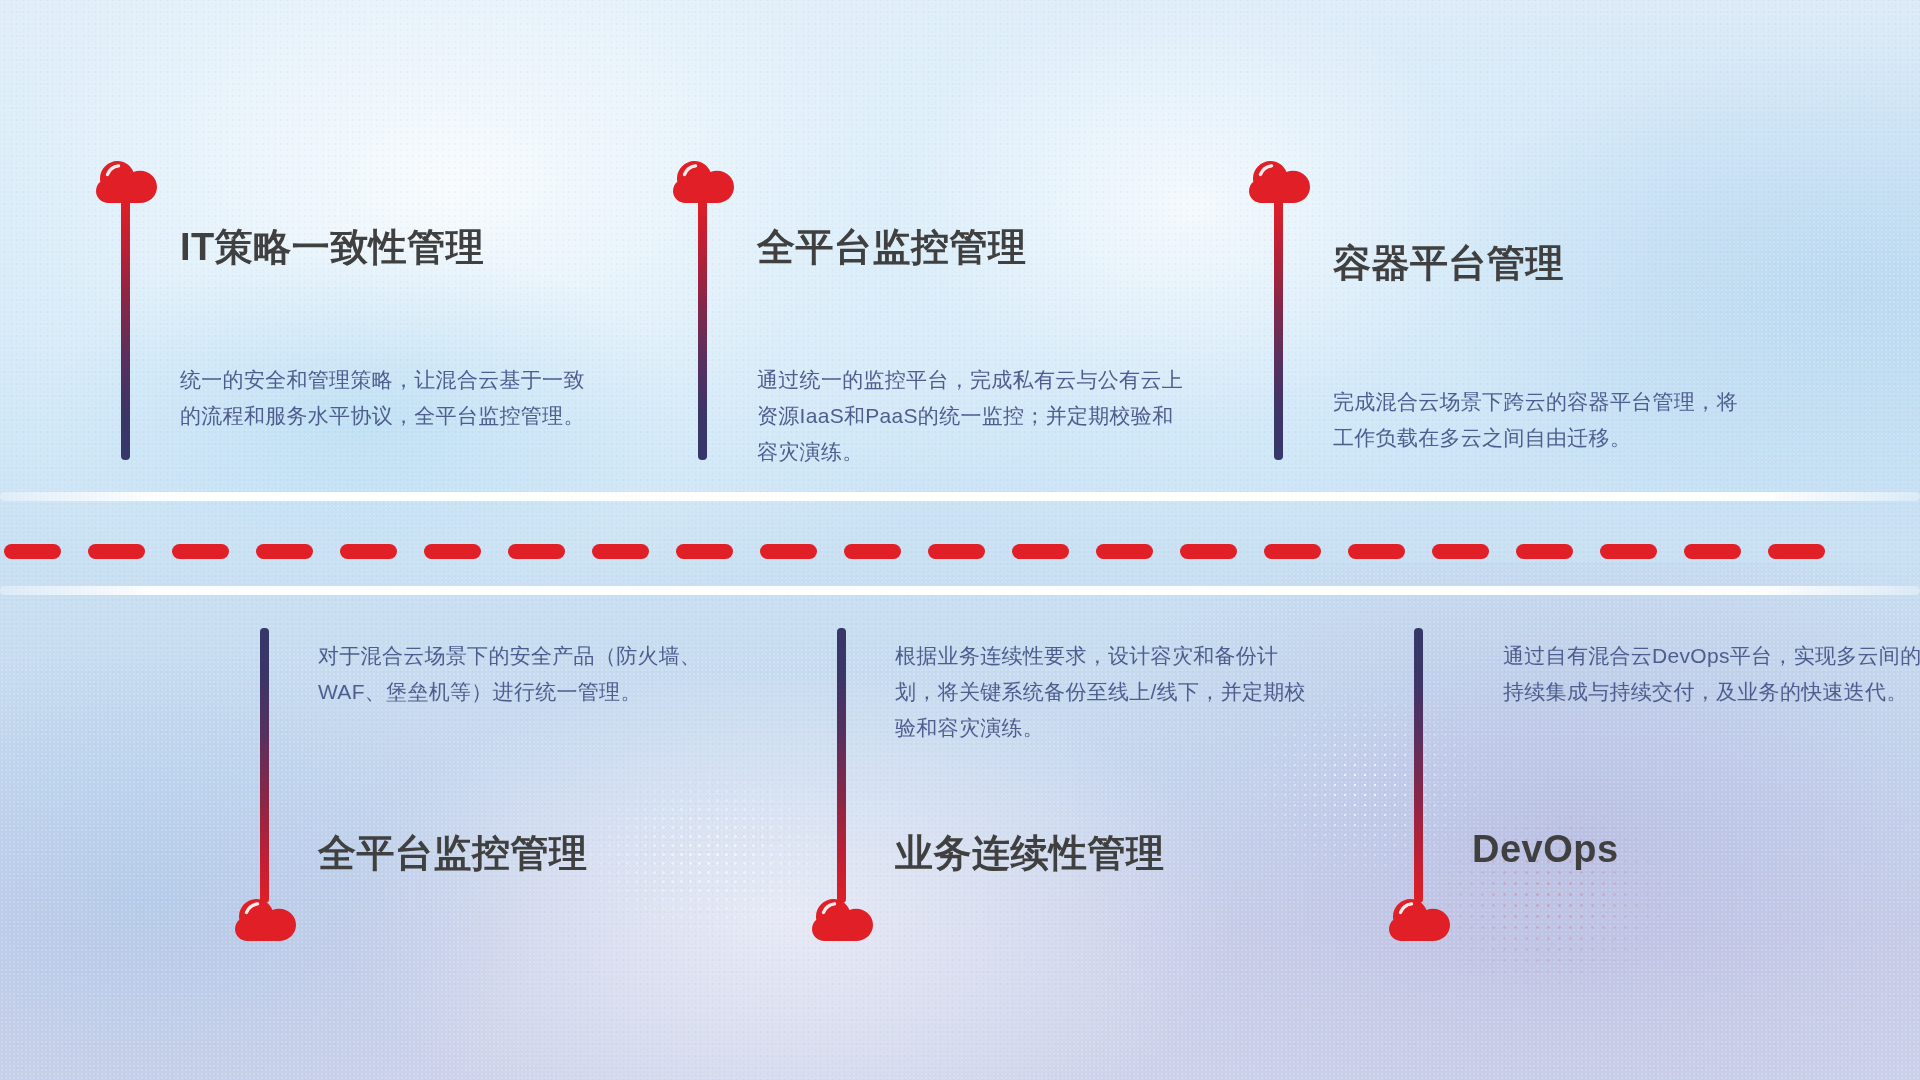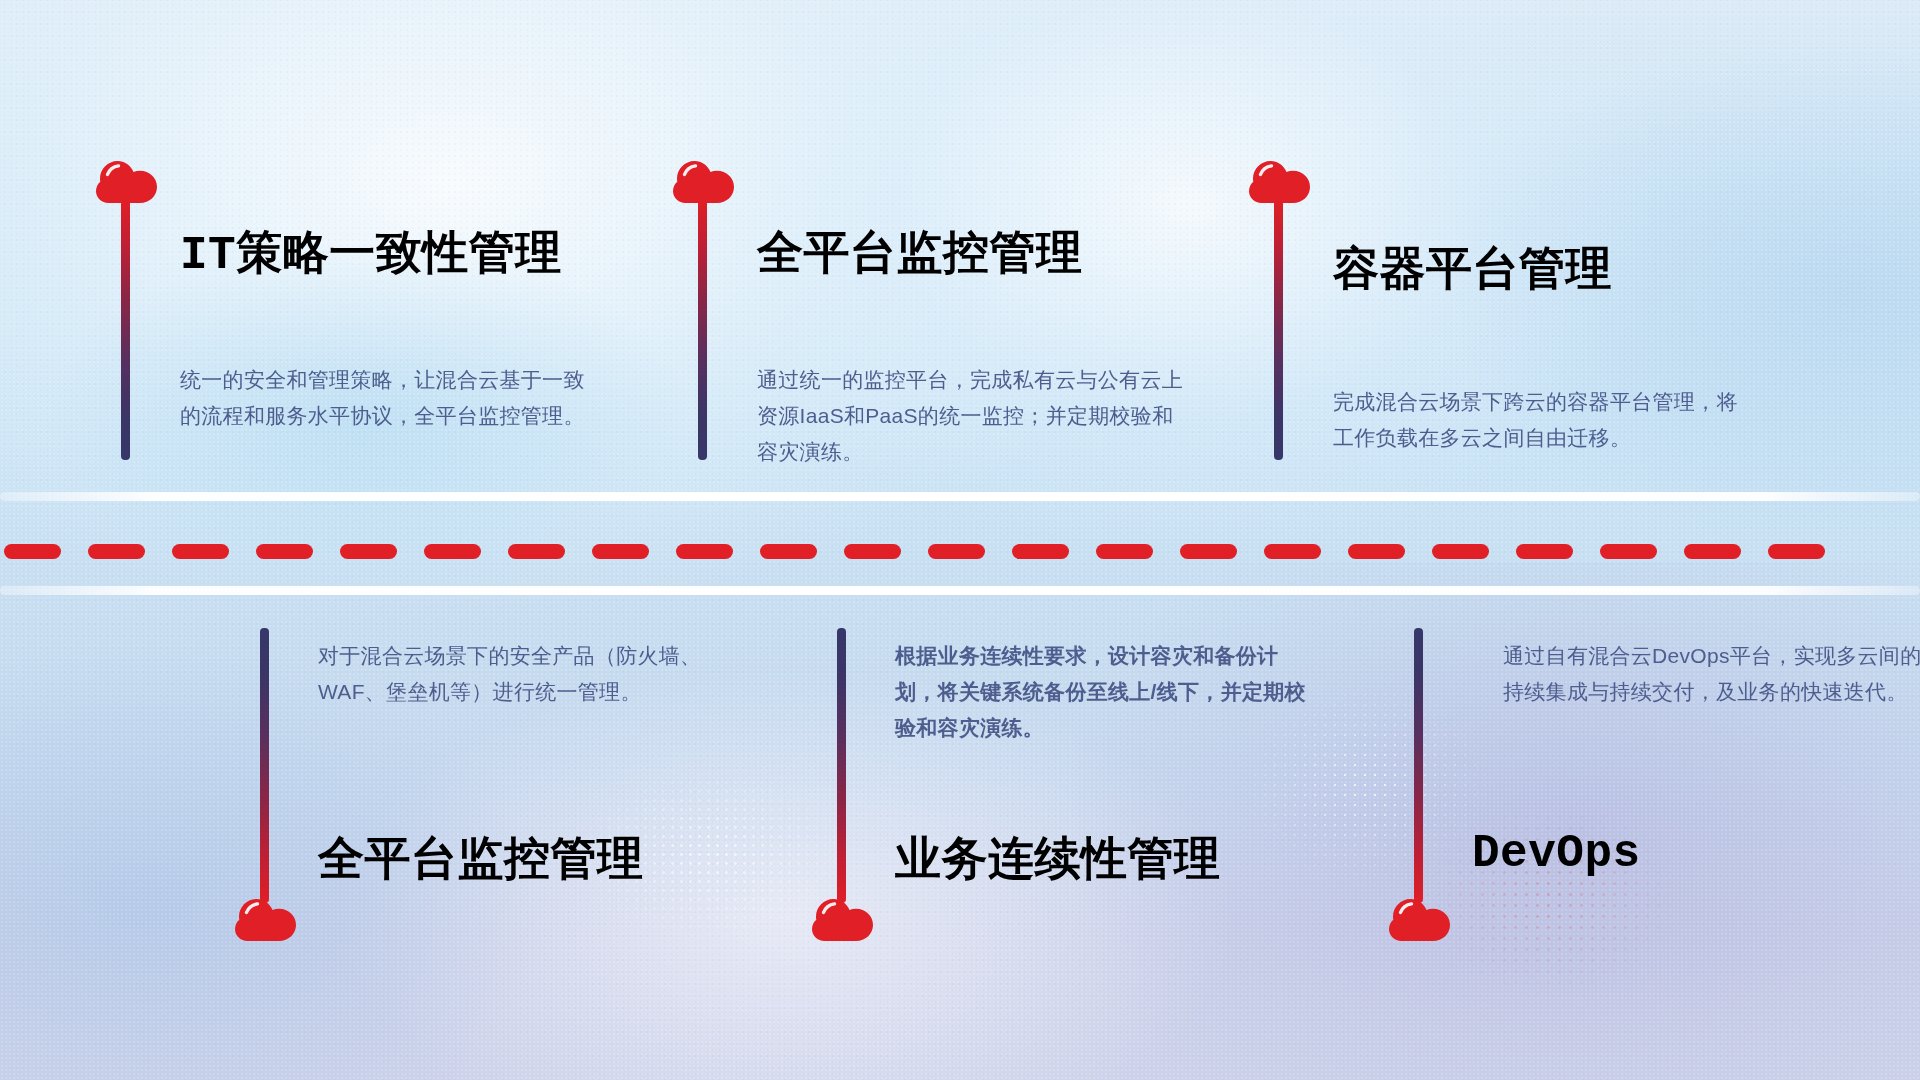--- a/index.html
+++ b/index.html
@@ -63,21 +63,21 @@
   .dash{width:57px;height:15px;background:#e01f26;border-radius:8px;flex:0 0 auto;}
 
   
   .cloud{position:absolute;width:62px;height:44px;}
   .cloud svg{display:block;width:62px;height:44px;}
   .stem{position:absolute;width:9px;border-radius:4px;}
   .stem-down{background:linear-gradient(180deg,#e01f26 0%, #c21f33 16%, #8a2647 38%, #57305f 62%, #3c3566 82%, #36376a 100%);}
   .stem-up{background:linear-gradient(0deg,#e01f26 0%, #c21f33 16%, #8a2647 38%, #57305f 62%, #3c3566 82%, #36376a 100%);}
 
   
-  .title{position:absolute;font-size:46px;font-weight:700;color:#000000;letter-spacing:.5px;white-space:nowrap;font-family:Liberation Mono, monospace;}
+  .title{position:absolute;font-size:38px;font-weight:700;color:#404040;letter-spacing:.5px;white-space:nowrap;}
   .para{position:absolute;font-size:21px;line-height:36px;color:#4d5d8e;letter-spacing:.3px;}
 
   .col-top .para{width:360px;}
   .col-bot .para{width:360px;}
 </style>
 </head>
 <body>
 
 <div id="stage">
 
@@ -170,21 +170,21 @@
   </div>
 
   <div class="col-bot">
     <div class="cloud" style="left:812px;top:898px;">
       <svg viewBox="0 0 62 44" xmlns="http://www.w3.org/2000/svg">
         <path d="M18 43h26c9.4 0 17-7.2 17-16.1 0-8.9-7.6-16.1-17-16.1-2.3 0-4.5.4-6.5 1.2C34.6 5.2 28.6 1 21.6 1 11.9 1 4 8.9 4 18.6c0 1.1.1 2.2.3 3.2C1.7 24 0 27.4 0 31.2 0 37.7 5.6 43 12.5 43H18z" fill="#e01f26"></path>
         <path d="M11.5 14.5c1.8-4.6 6-7.9 11-8.6" fill="none" stroke="#ffffff" stroke-width="3.4" stroke-linecap="round" opacity=".92"></path>
       </svg>
     </div>
     <div class="stem stem-up" style="left:837px;top:628px;height:275px;"></div>
-    <div class="para" style="left:895px;top:638px;width:420px;font-weight:bold;">根据业务连续性要求，设计容灾和备份计划，将关键系统备份至线上/线下，并定期校验和容灾演练。</div>
+    <div class="para" style="left:895px;top:638px;width:420px;">根据业务连续性要求，设计容灾和备份计划，将关键系统备份至线上/线下，并定期校验和容灾演练。</div>
     <div class="title" style="left:895px;top:828px;">业务连续性管理</div>
   </div>
 
   <div class="col-bot">
     <div class="cloud" style="left:1389px;top:898px;">
       <svg viewBox="0 0 62 44" xmlns="http://www.w3.org/2000/svg">
         <path d="M18 43h26c9.4 0 17-7.2 17-16.1 0-8.9-7.6-16.1-17-16.1-2.3 0-4.5.4-6.5 1.2C34.6 5.2 28.6 1 21.6 1 11.9 1 4 8.9 4 18.6c0 1.1.1 2.2.3 3.2C1.7 24 0 27.4 0 31.2 0 37.7 5.6 43 12.5 43H18z" fill="#e01f26"></path>
         <path d="M11.5 14.5c1.8-4.6 6-7.9 11-8.6" fill="none" stroke="#ffffff" stroke-width="3.4" stroke-linecap="round" opacity=".92"></path>
       </svg>
     </div>

